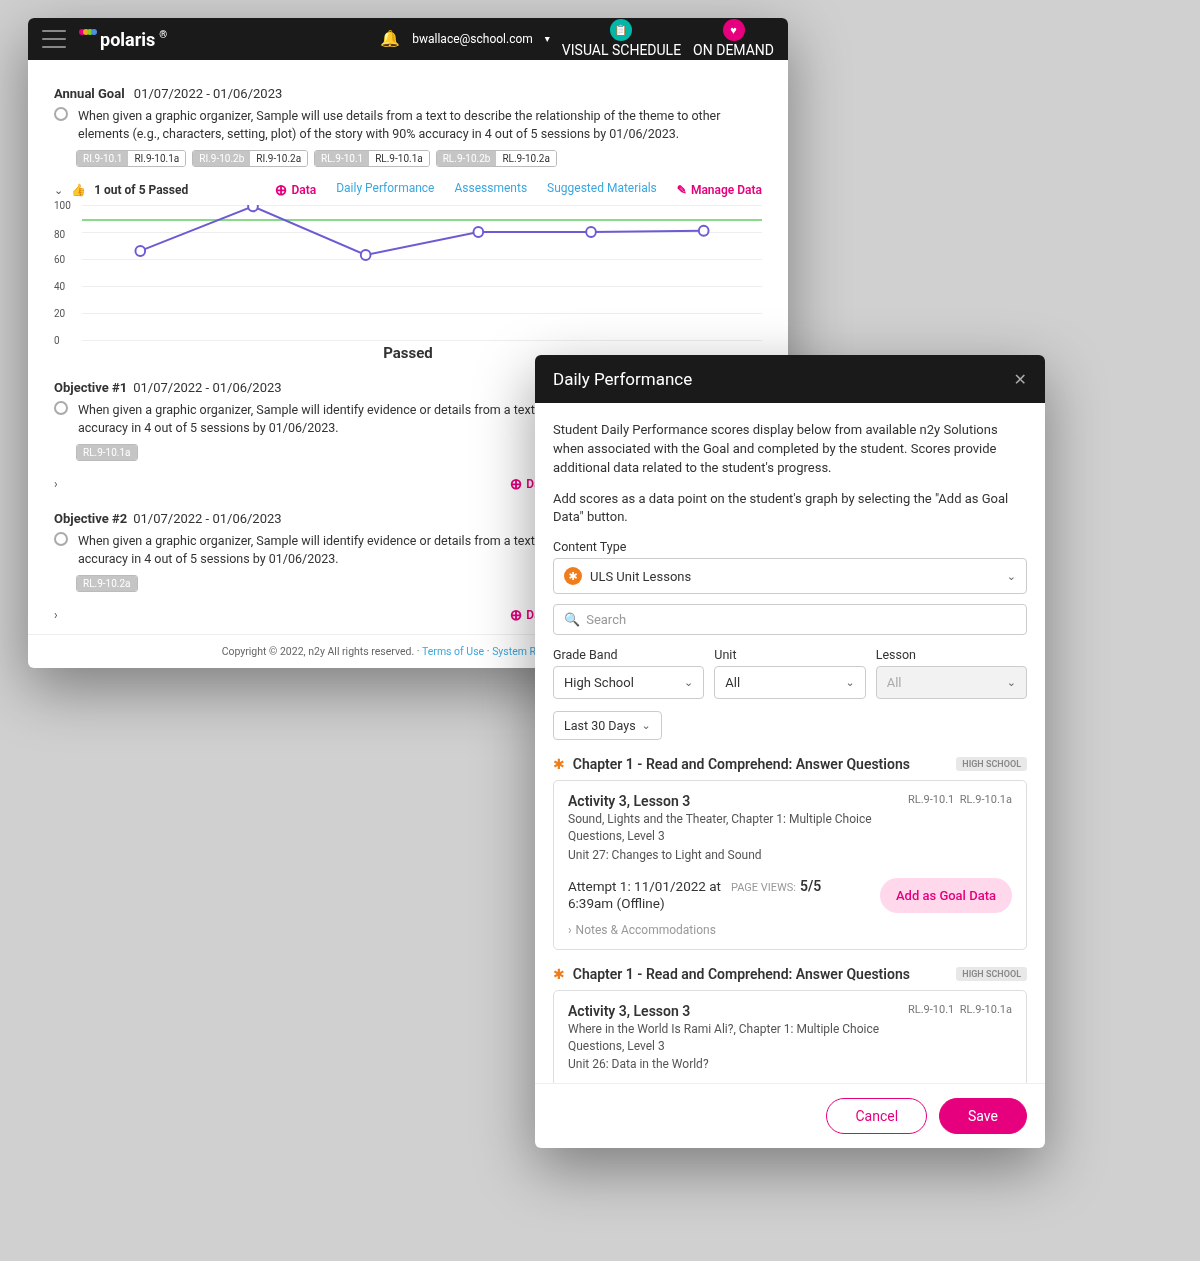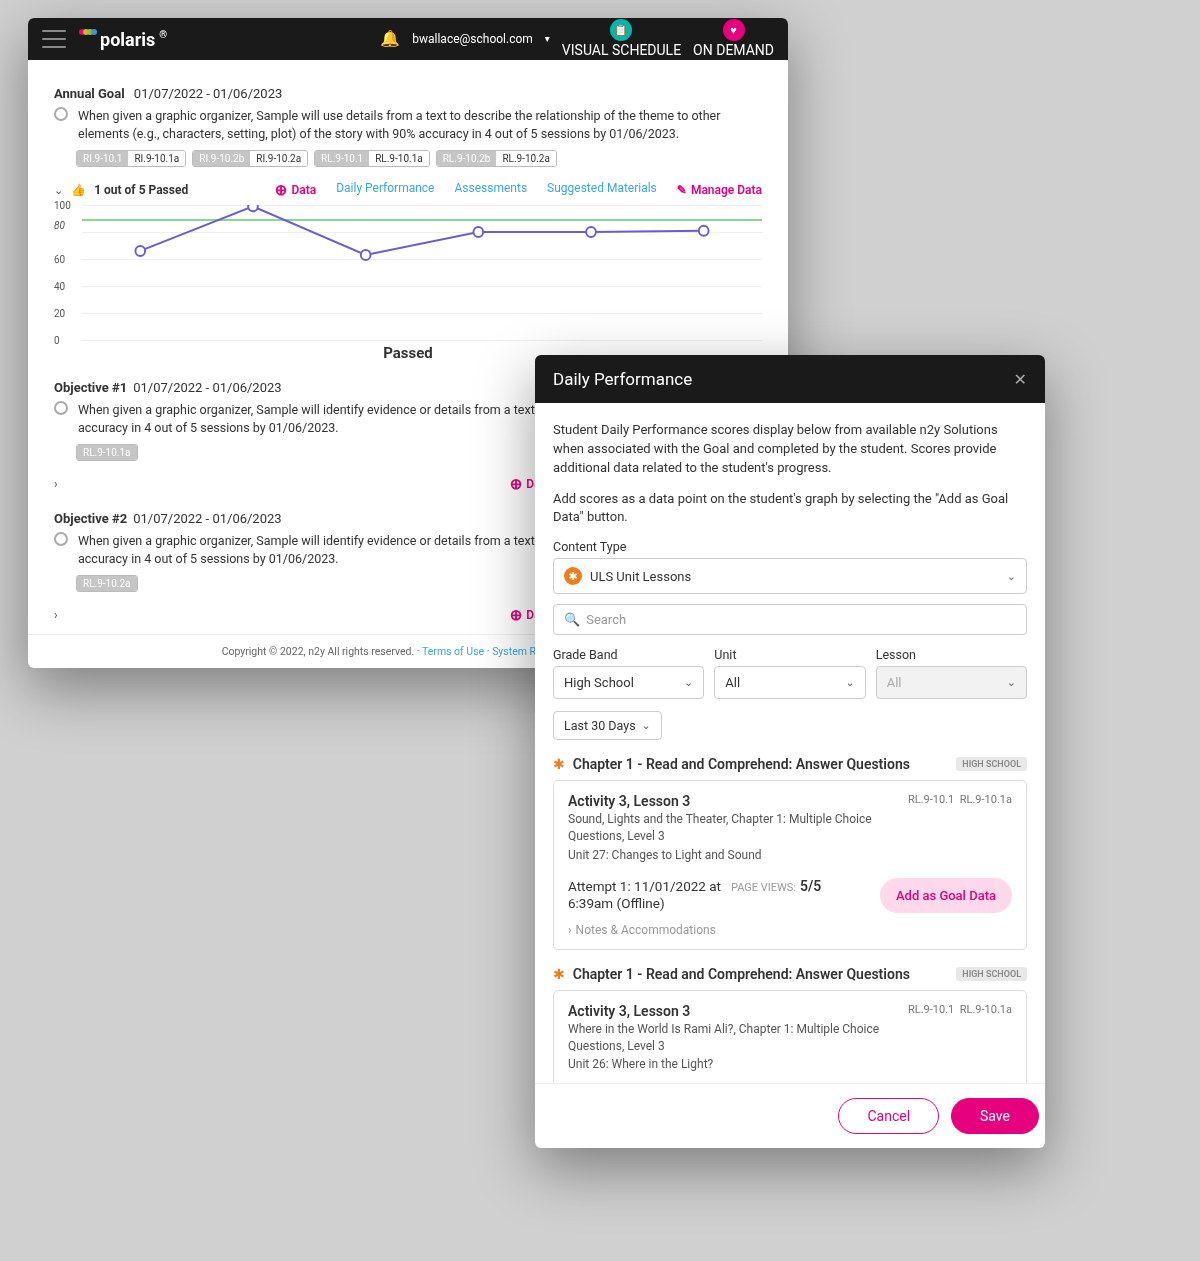--- a/index.html
+++ b/index.html
@@ -79,21 +79,21 @@
 .card-top{display:flex;align-items:flex-start}
 .act-title{font-weight:600;font-size:14px}
 .act-sub{font-size:12px;color:#555;line-height:1.4;margin-top:2px}
 .stds{margin-left:auto;font-size:11px;color:#777;white-space:nowrap}
 .card-bot{display:flex;margin-top:14px;gap:10px}
 .attempt{font-size:13.5px;line-height:1.3}
 .pv{font-size:11px;color:#999}
 .pv b{color:#333;font-size:14px;font-weight:600;margin-left:4px}
 .add-btn{margin-left:auto;background:#ffd9eb;color:#e6007e;border:none;padding:8px 16px;border-radius:18px;font-size:13px;font-weight:500;cursor:pointer}
 .notes{color:#999;font-size:12px;margin-top:10px;display:flex;align-items:center;gap:4px}
-.modal-foot{border-top:1px solid #eee;padding:14px 6px;display:flex;justify-content:flex-end;gap:12px}
+.modal-foot{border-top:1px solid #eee;padding:14px 18px;display:flex;justify-content:flex-end;gap:12px}
 .btn{padding:9px 28px;border-radius:20px;font-size:14px;cursor:pointer;border:1px solid}
 .btn-cancel{background:#fff;color:#e6007e;border-color:#e6007e}
 .btn-save{background:#e6007e;color:#fff;border-color:#e6007e}
 </style>
 </head>
 <body>
 
 <div class="window main-window">
   <div class="topbar">
     <div class="ham">
@@ -176,21 +176,21 @@
 
     <div class="chart" id="chart">
         <div class="ylabel" style="top: 135px;">0</div>
         <div class="grid" style="top: 135px;"></div>
         <div class="ylabel" style="top: 108px;">20</div>
         <div class="grid" style="top: 108px;"></div>
         <div class="ylabel" style="top: 81px;">40</div>
         <div class="grid" style="top: 81px;"></div>
         <div class="ylabel" style="top: 54px;">60</div>
         <div class="grid" style="top: 54px;"></div>
-        <div class="ylabel" style="top: 20px; font-style: italic;">80</div>
+        <div class="ylabel" style="top: 29px;">80</div>
         <div class="grid" style="top: 27px;"></div>
         <div class="ylabel" style="top: 0px;">100</div>
         <div class="grid" style="top: 0px;"></div>
         <div class="grid green" style="top: 13.5px;"></div>
         <div class="plot"><svg viewBox="0 0 700 135" preserveAspectRatio="none">
             <polyline fill="none" stroke="#6b5bd4" stroke-width="2" points="60,45.89999999999999 176,1.3499999999999943 292,49.95 408,27 524,27 640,25.64999999999999"></polyline>
             <circle cx="60" cy="45.89999999999999" r="5" fill="#fff" stroke="#6b5bd4" stroke-width="2"></circle>
             <circle cx="176" cy="1.3499999999999943" r="5" fill="#fff" stroke="#6b5bd4" stroke-width="2"></circle>
             <circle cx="292" cy="49.95" r="5" fill="#fff" stroke="#6b5bd4" stroke-width="2"></circle>
             <circle cx="408" cy="27" r="5" fill="#fff" stroke="#6b5bd4" stroke-width="2"></circle>
@@ -336,21 +336,21 @@
           <div class="chap-row">
             <span class="chap-icon">✱</span>
             <span class="chap-title">Chapter 1 - Read and Comprehend: Answer Questions</span>
             <span class="hs-tag">HIGH SCHOOL</span>
           </div>
           <div class="card">
             <div class="card-top">
               <div>
                 <div class="act-title">Activity 3, Lesson 3</div>
                 <div class="act-sub">Where in the World Is Rami Ali?, Chapter 1: Multiple Choice Questions, Level 3</div>
-                <div class="act-sub">Unit 26: Where in the Light?</div>
+                <div class="act-sub">Unit 26: Data in the World?</div>
               </div>
               <div class="stds">RL.9-10.1&nbsp;&nbsp;RL.9-10.1a</div>
             </div>
           </div>
         </div>
       </div>
   </div>
   <div class="modal-foot">
     <button class="btn btn-cancel">Cancel</button>
     <button class="btn btn-save">Save</button>

